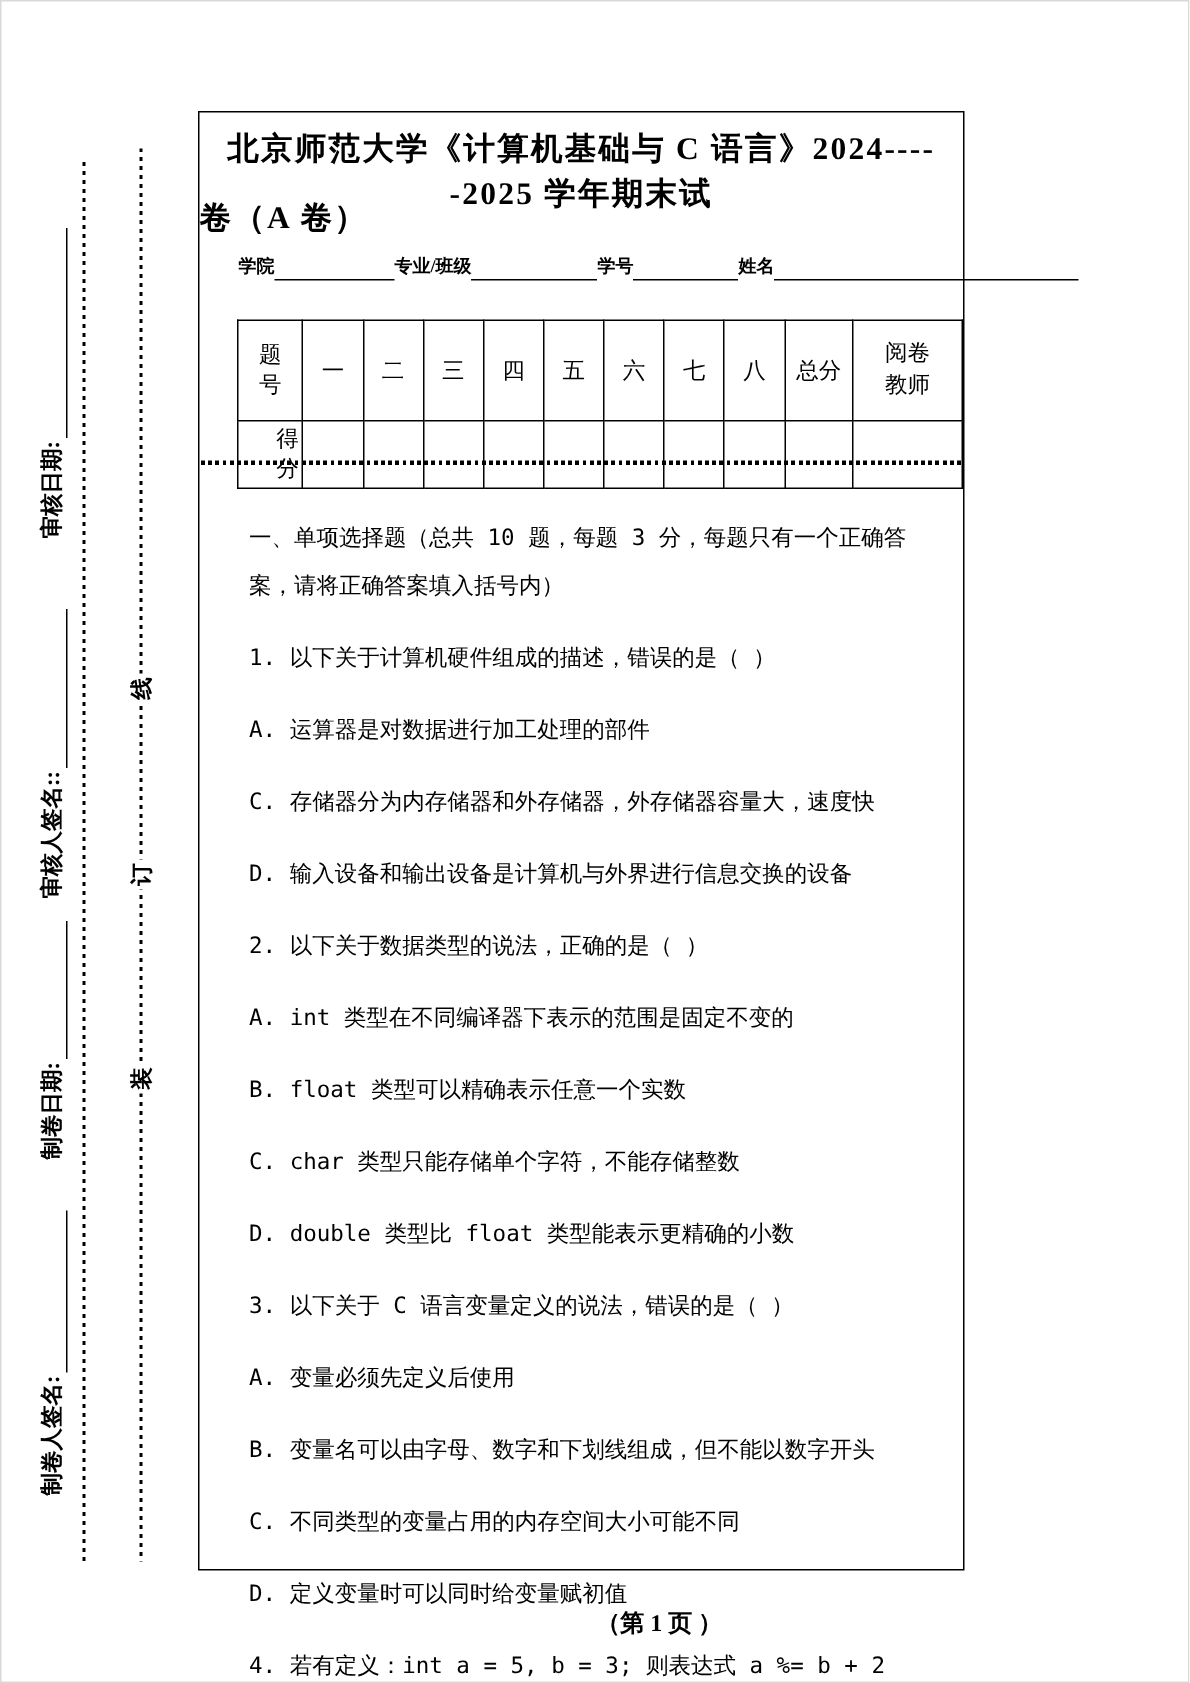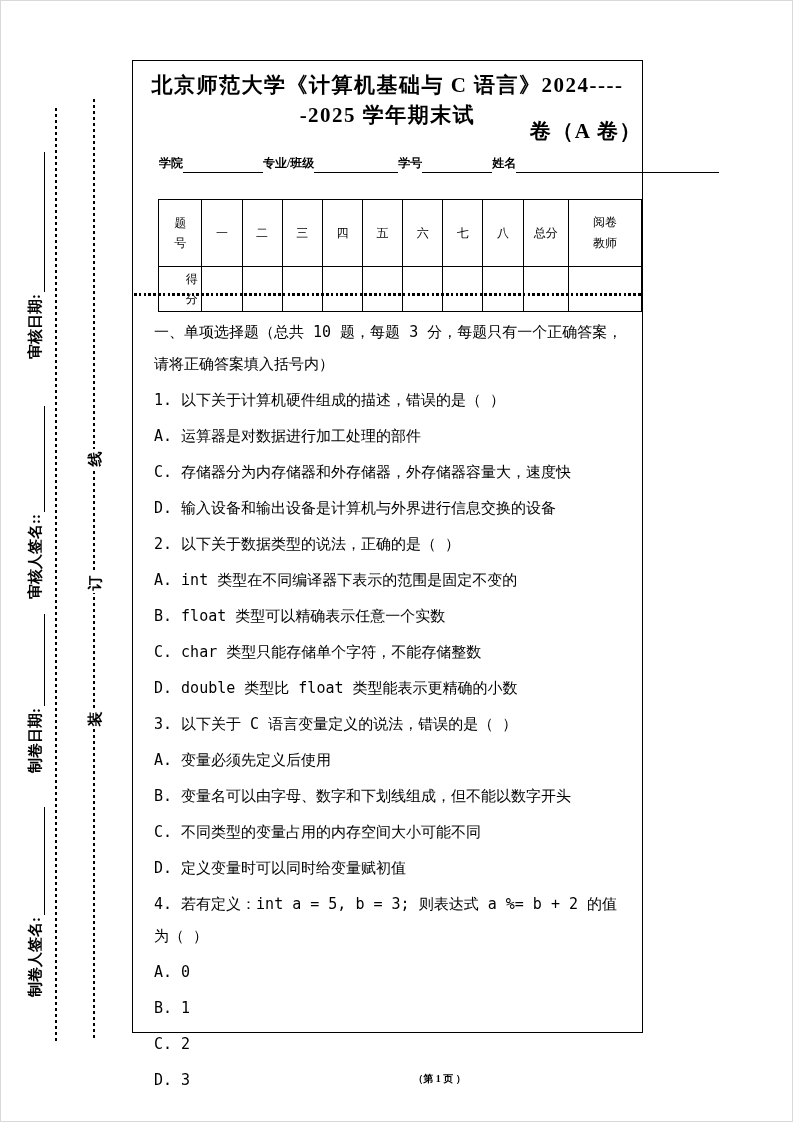--- a/index.html
+++ b/index.html
@@ -1,55 +1,55 @@
 <!DOCTYPE html>
 <html><head>
 <meta charset="utf-8">
 <style>
   html,body{margin:0;padding:0;background:#fff;}
   .page{position:relative;width:793px;height:1122px;background:#fff;overflow:hidden;
         border:1px solid #d9d9d9;box-sizing:border-box;color:#000;
         font-family:"Liberation Serif","DejaVu Serif",serif;}
 
   
-  .main-box{position:absolute;left:131px;top:59px;width:511px;height:973px;
+  .main-box{position:absolute;left:131px;top:73px;width:511px;height:973px;
             border:1.6px solid #000;box-sizing:border-box;}
   .title1{position:absolute;left:0;right:0;top:9px;text-align:center;
           font-size:21px;font-weight:bold;letter-spacing:1.5px;line-height:30px;}
-  .title2{position:absolute;left:0;right:0;top:55px;text-align:right;
+  .title2{position:absolute;left:0;right:0;top:55px;text-align:left;
           font-size:21px;font-weight:bold;letter-spacing:1.5px;line-height:30px;}
   .fields{position:absolute;left:26px;top:88px;width:560px;height:24px;
           display:flex;align-items:flex-end;font-size:12px;font-weight:bold;}
   .fields .flabel{line-height:20px;white-space:nowrap;}
   .fields .fline{border-bottom:1.4px solid #000;height:19px;display:inline-block;}
   .fl1{width:80px;} .fl2{width:84px;} .fl3{width:70px;} .fl4{flex:1;}
 
   
   .score-table{position:absolute;left:25px;top:138px;border-collapse:collapse;
-               table-layout:fixed;font-size:12px;}
+               table-layout:fixed;font-size:15px;}
   .score-table td{border:1.3px solid #000;text-align:center;vertical-align:middle;
                   padding:0;overflow:hidden;}
   .score-table .hrow td{height:48px;}
   .score-table .srow td{height:44px;padding-left:23px;}
   .narrow{width:18px;margin:0 auto;word-break:break-all;line-height:20px;}
   .narrow4{width:34px;margin:12px auto;word-break:break-all;line-height:21px;font-family:Liberation Serif, serif;}
 
   
   .dotted-sep{position:absolute;left:1px;right:1px;top:232px;height:3px;
               background:repeating-linear-gradient(90deg,#000 0 2.6px,transparent 2.6px 4.8px);}
 
   
   .content{position:absolute;left:17px;right:13px;top:251px;
            font-family:"DejaVu Sans Mono","Liberation Mono",monospace;
            font-size:15px;}
-  .content .line{margin:4px;line-height:32px;}
+  .content .line{margin:16px;line-height:32px;}
 
   
   .footer{position:absolute;left:131px;width:615px;top:1071px;text-align:center;
-          font-size:10px;font-weight:bold;}
+          font-size:16px;font-weight:bold;}
 
   
   .v-group{position:absolute;transform-origin:0 0;transform:rotate(-90deg);
            display:flex;align-items:flex-end;white-space:nowrap;
            font-size:15px;font-weight:bold;line-height:20px;}
   .v-group .fill-line{display:inline-block;border-bottom:1.4px solid #000;height:4px;margin-left:2px;}
   .vg1{left:24px;top:358px;} .vg2{left:24px;top:598px;}
   .vg3{left:24px;top:772px;} .vg4{left:24px;top:996px;}
   .vg1 .fill-line{width:140px;} .vg2 .fill-line{width:106px;}
   .vg3 .fill-line{width:92px;}  .vg4 .fill-line{width:108px;}

